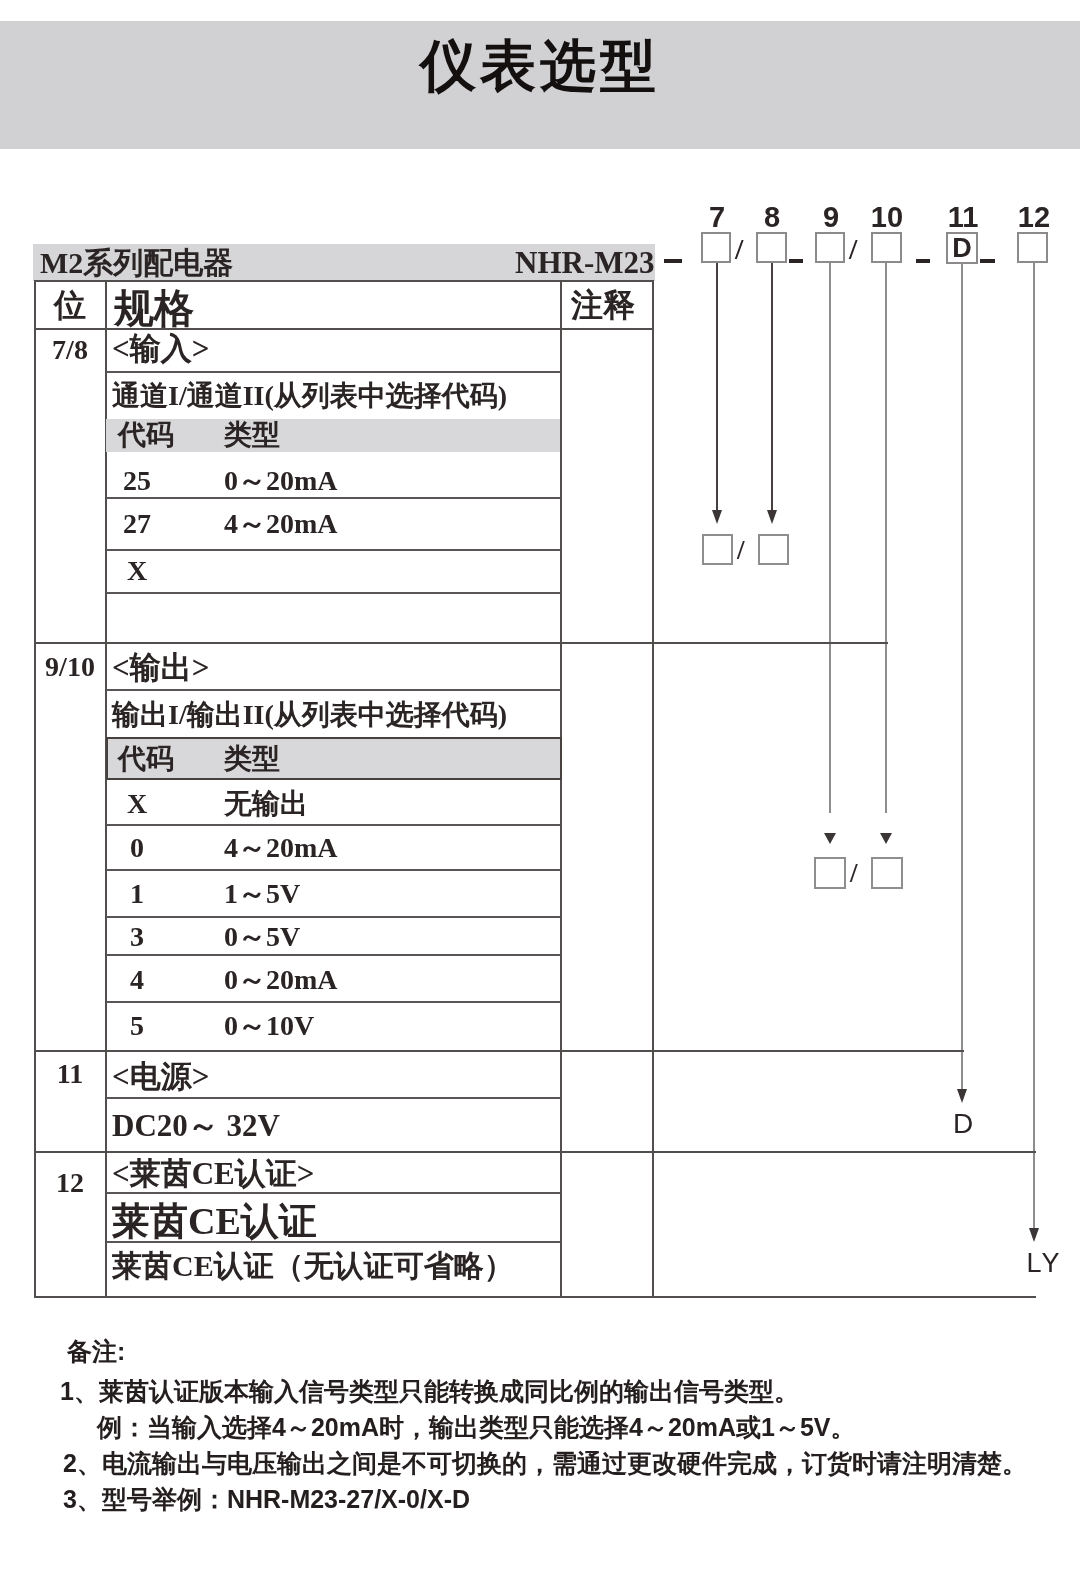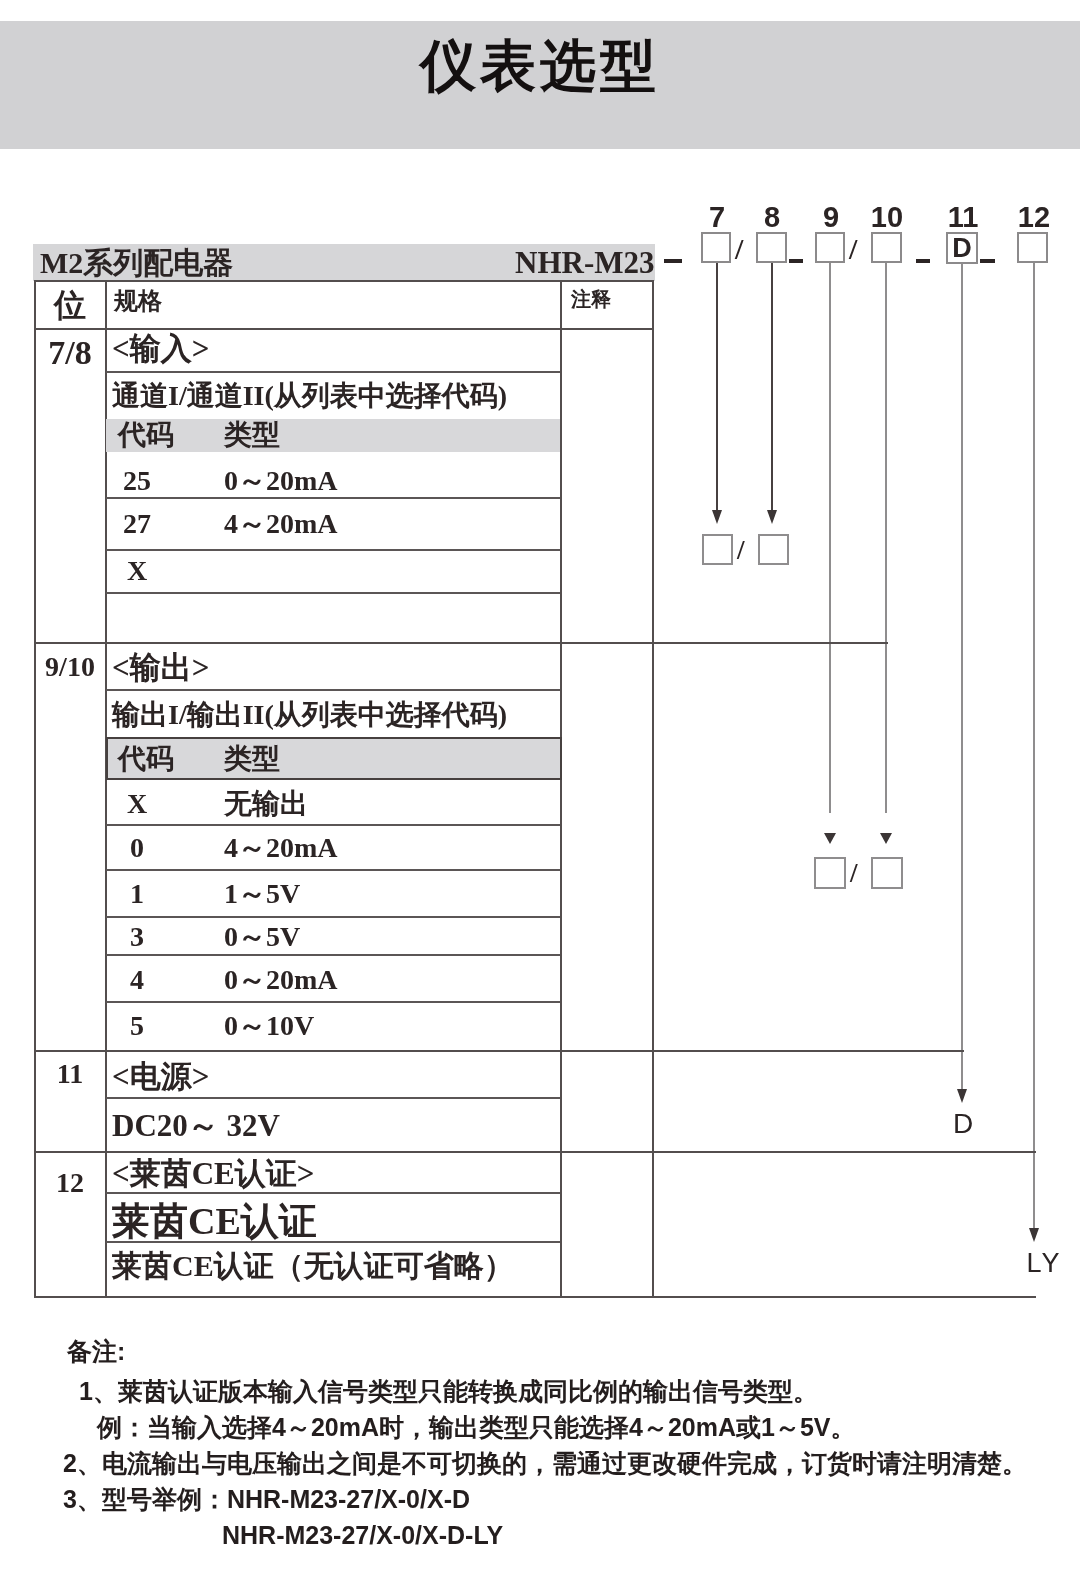--- a/index.html
+++ b/index.html
@@ -102,24 +102,24 @@
   <div class="rl" style="left:106px;top:954px;width:454px;"></div>
   <div class="rl" style="left:106px;top:1001px;width:454px;"></div>
   <div class="rl" style="left:106px;top:1097px;width:454px;"></div>
   <div class="rl" style="left:106px;top:1192px;width:454px;"></div>
   <div class="rl" style="left:106px;top:1241px;width:454px;"></div>
 
   <div class="graycell" style="left:106px;top:419px;width:454px;height:33px;"></div>
   <div class="graycell" style="left:106px;top:737px;width:456px;height:43px;box-sizing:border-box;border:2px solid #46403f;"></div>
 
   <div class="abs serif ctr" style="left:34px;top:289px;width:72px;font-size:32px;">位</div>
-  <div class="abs serif" style="left:114px;top:289px;font-size:24px;">规格</div>
-  <div class="abs serif" style="left:571px;top:289px;font-size:20px;">注释</div>
+  <div class="abs serif" style="left:114px;top:289px;font-size:40px;">规格</div>
+  <div class="abs serif" style="left:571px;top:289px;font-size:32px;">注释</div>
 
-  <div class="abs serif ctr" style="left:34px;top:336px;width:72px;font-size:34px;font-family:Liberation Serif, serif;">7/8</div>
+  <div class="abs serif ctr" style="left:34px;top:336px;width:72px;font-size:28px;font-family:Liberation Serif, serif;">7/8</div>
   <div class="abs serif" style="left:112px;top:333px;font-size:31px;">&lt;输入&gt;</div>
   <div class="abs serif" style="left:112px;top:382px;font-size:28px;">通道I/通道II(从列表中选择代码)</div>
   <div class="abs serif" style="left:118px;top:421px;font-size:28px;">代码</div>
   <div class="abs serif" style="left:224px;top:421px;font-size:28px;">类型</div>
   <div class="abs serif ctr" style="left:112px;top:467px;width:50px;font-size:28px;">25</div>
   <div class="abs serif" style="left:224px;top:467px;font-size:28px;">0～20mA</div>
   <div class="abs serif ctr" style="left:112px;top:510px;width:50px;font-size:28px;">27</div>
   <div class="abs serif" style="left:224px;top:510px;font-size:28px;">4～20mA</div>
   <div class="abs serif ctr" style="left:112px;top:557px;width:50px;font-size:28px;">X</div>
 
@@ -144,19 +144,18 @@
   <div class="abs serif ctr" style="left:34px;top:1060px;width:72px;font-size:28px;">11</div>
   <div class="abs serif" style="left:112px;top:1061px;font-size:31px;">&lt;电源&gt;</div>
   <div class="abs serif" style="left:112px;top:1110px;font-size:31px;">DC20～ 32V</div>
 
   <div class="abs serif ctr" style="left:34px;top:1169px;width:72px;font-size:28px;">12</div>
   <div class="abs serif" style="left:112px;top:1158px;font-size:31px;">&lt;莱茵CE认证&gt;</div>
   <div class="abs serif" style="left:112px;top:1202px;font-size:38px;">莱茵CE认证</div>
   <div class="abs serif" style="left:112px;top:1251px;font-size:30px;">莱茵CE认证（无认证可省略）</div>
 
   <div class="abs sans note" style="left:67px;top:1339px;">备注:</div>
-  <div class="abs sans note" style="left:79px;top:1379px;">1、莱茵认证版本输入信号类型只能转换成同比例的输出信号类型。</div>
+  <div class="abs sans note" style="left:60px;top:1379px;">1、莱茵认证版本输入信号类型只能转换成同比例的输出信号类型。</div>
   <div class="abs sans note" style="left:97px;top:1415px;">例：当输入选择4～20mA时，输出类型只能选择4～20mA或1～5V。</div>
   <div class="abs sans note" style="left:63px;top:1451px;">2、电流输出与电压输出之间是不可切换的，需通过更改硬件完成，订货时请注明清楚。</div>
   <div class="abs sans note" style="left:63px;top:1487px;">3、型号举例：NHR-M23-27/X-0/X-D</div>
-  <div class="abs sans note" style="left:222px;top:1523px;">NHR-M23-27/X-0/X-D-LY</div>
 
 </div>
 
 </body></html>

